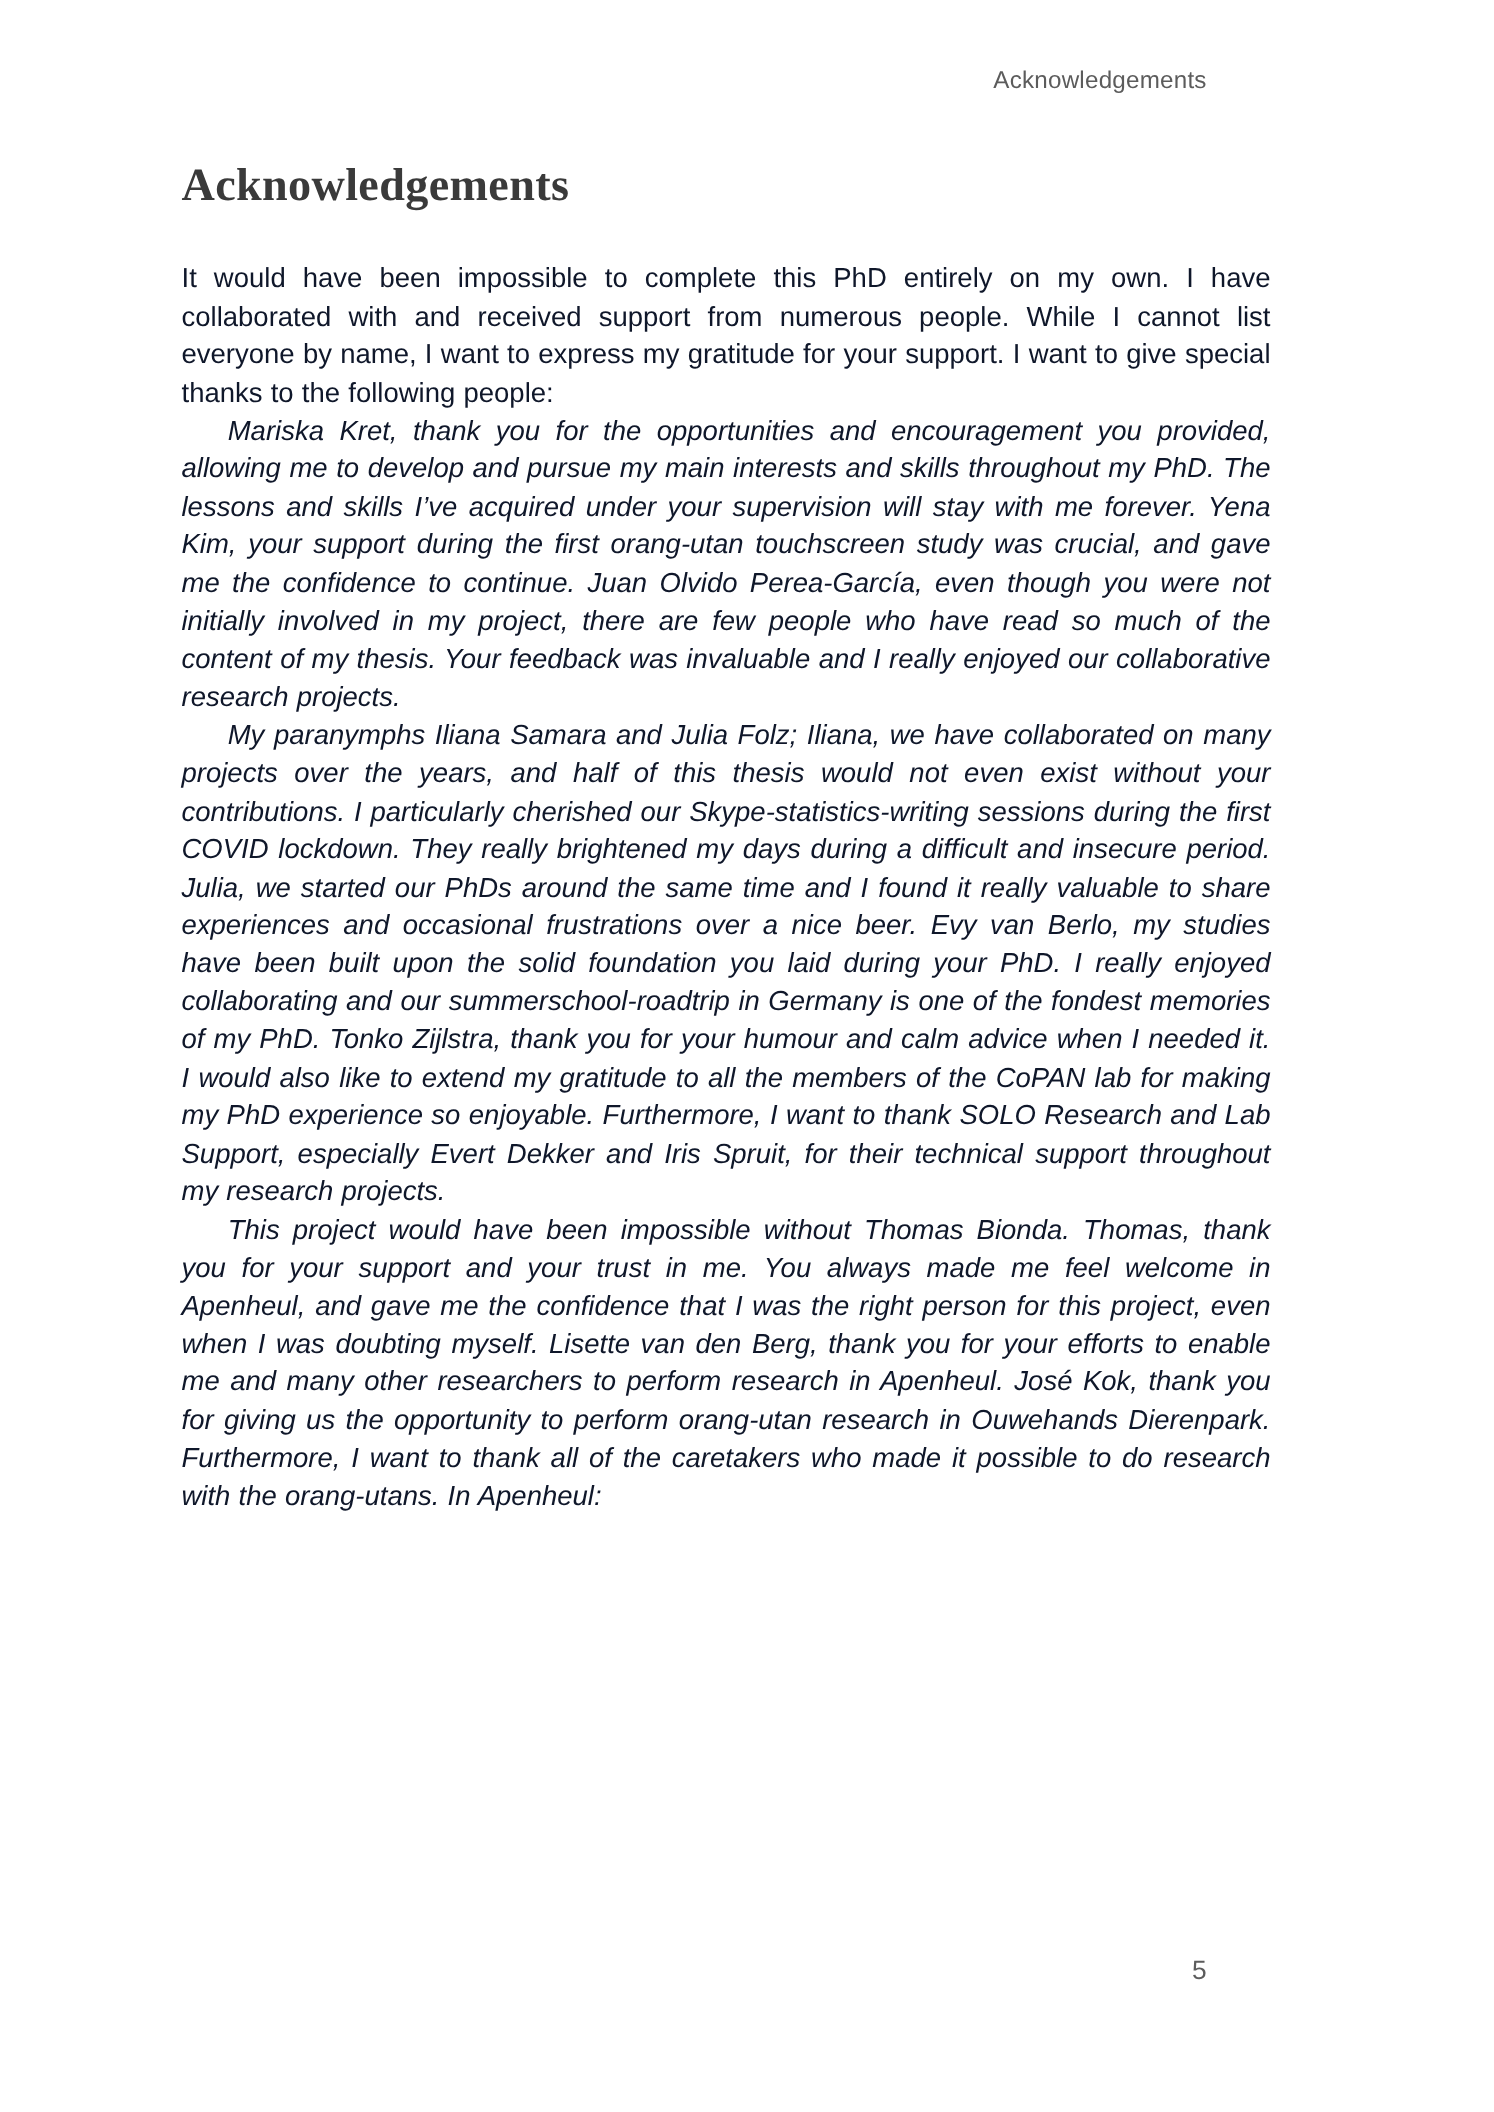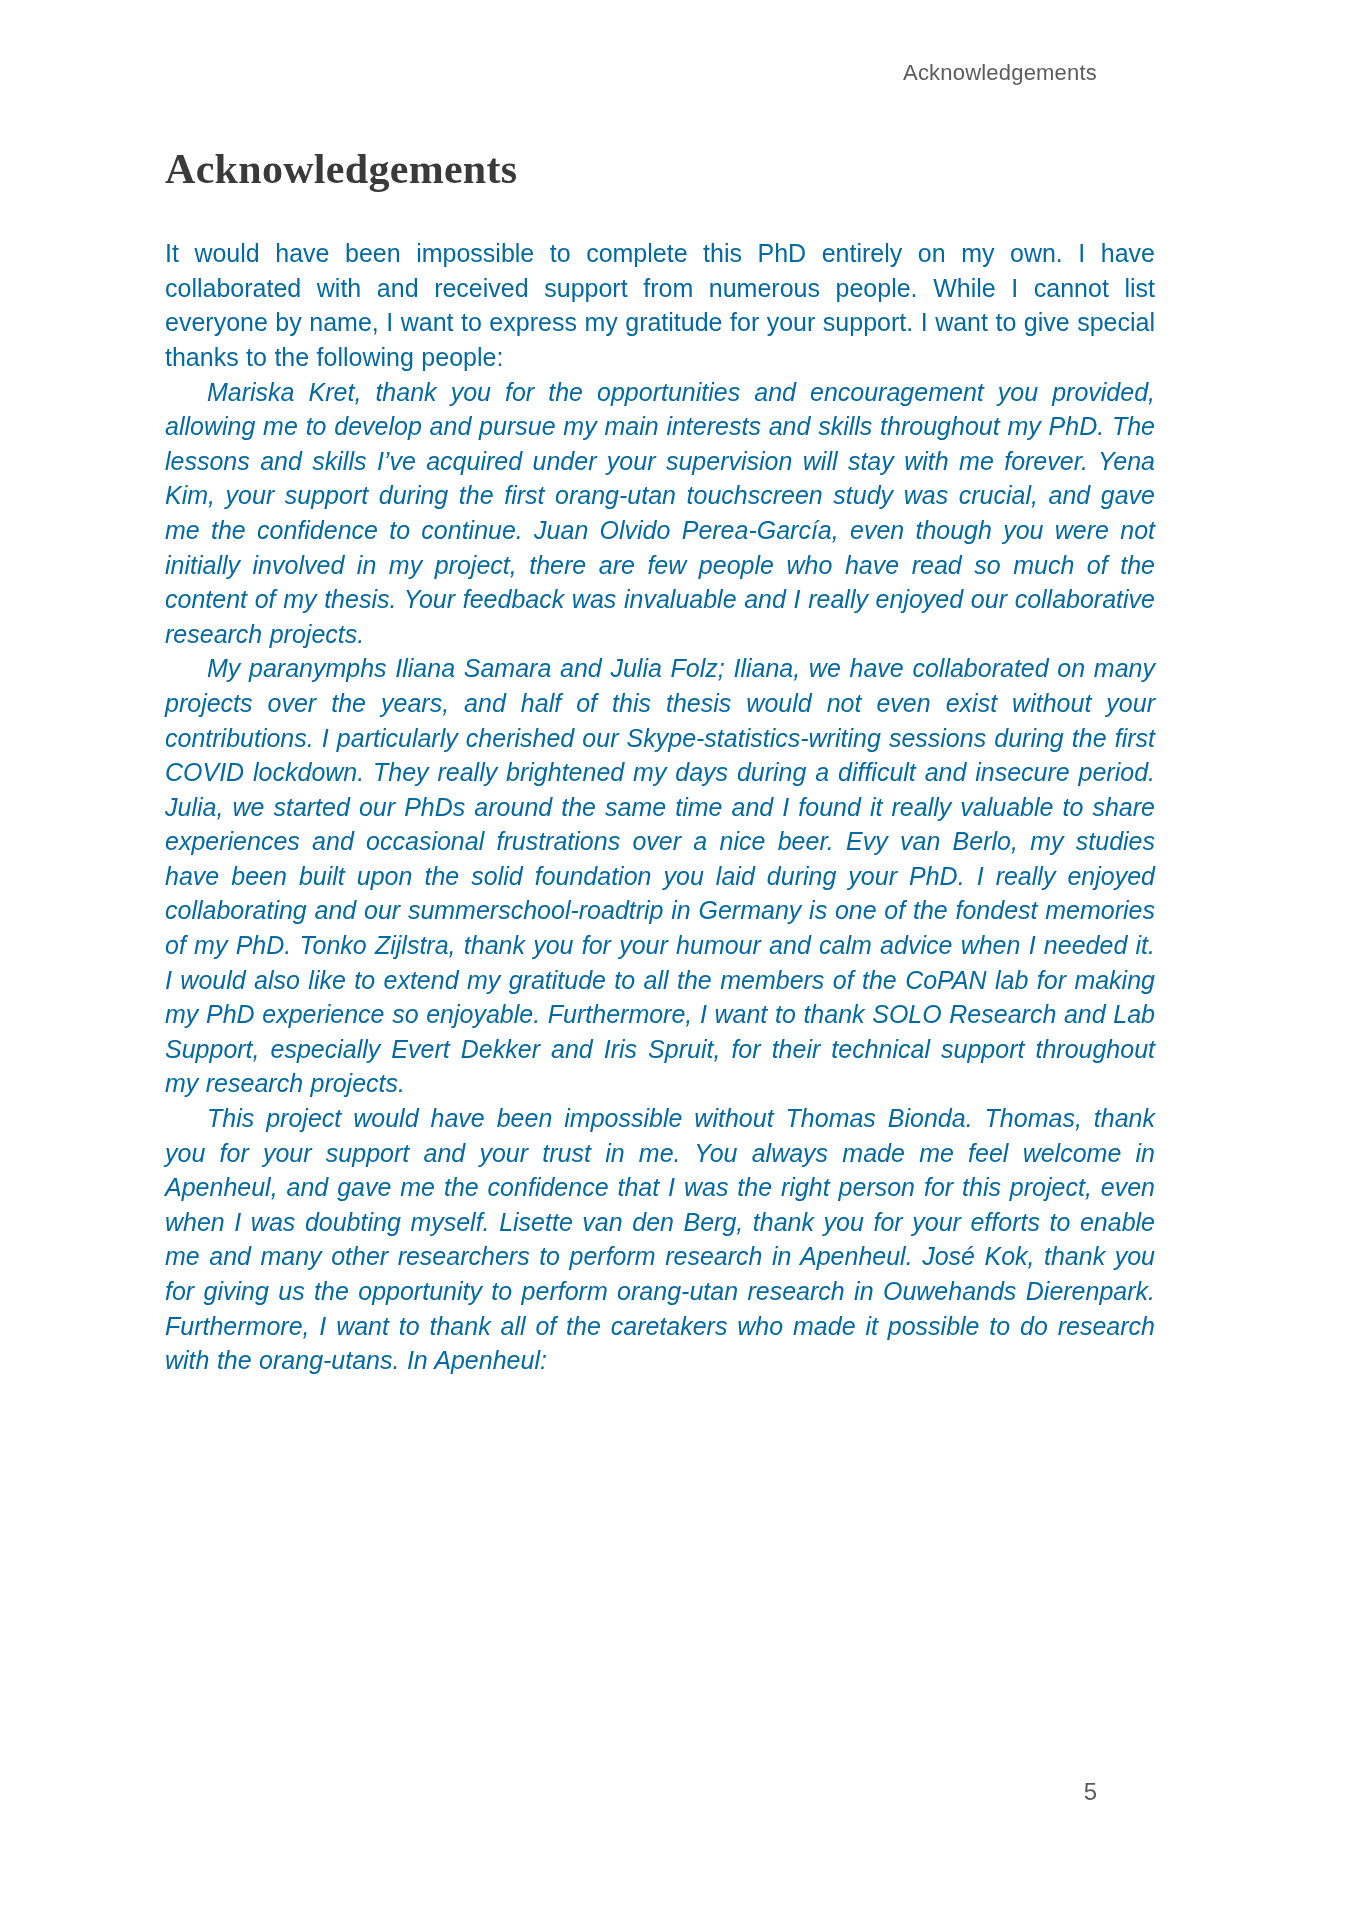--- a/index.html
+++ b/index.html
@@ -39,21 +39,21 @@
     letter-spacing: 0.3px;
   }
   .body-text {
     margin-top: 44px;
   }
   .para {
     margin: 0;
     text-align: justify;
     font-size: 25px;
     line-height: 34.6px;
-    color: #0369a1;
+    color: #0f172a;
     word-spacing: 0.5px;
   }
   .para.indent {
     text-indent: 42px;
     font-style: italic;
   }
   .page-number {
     position: absolute;
     top: 1778px;
     right: 203px;

